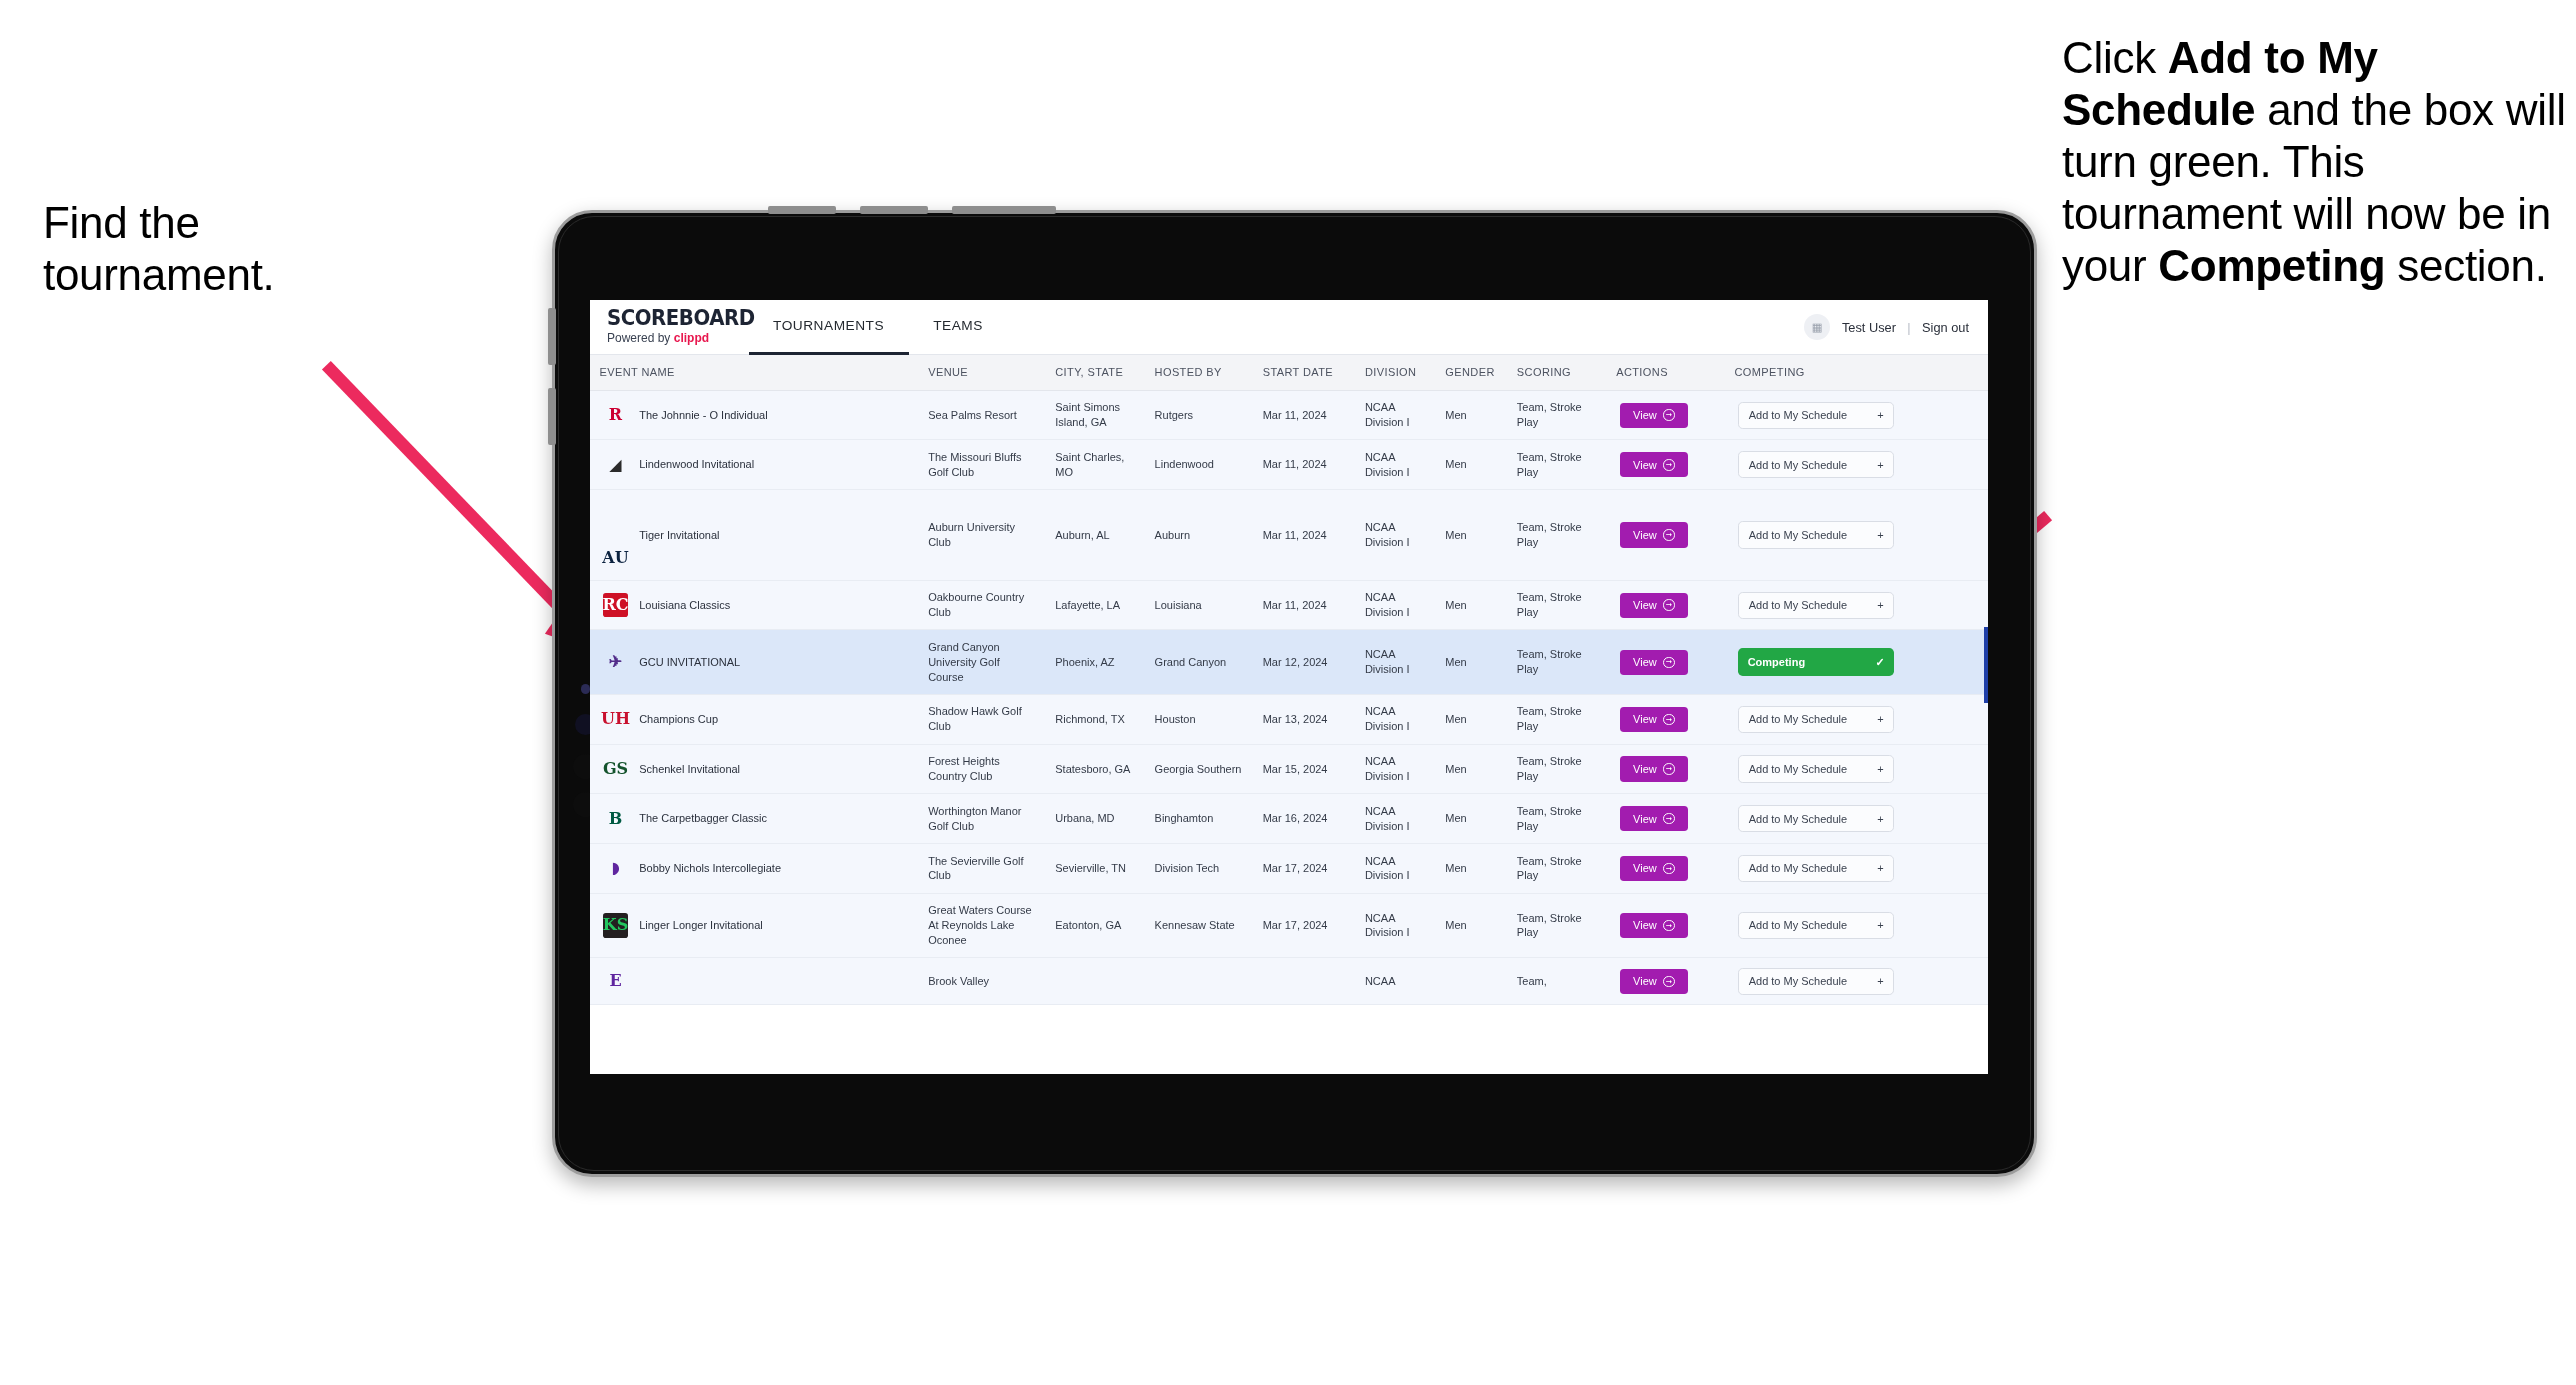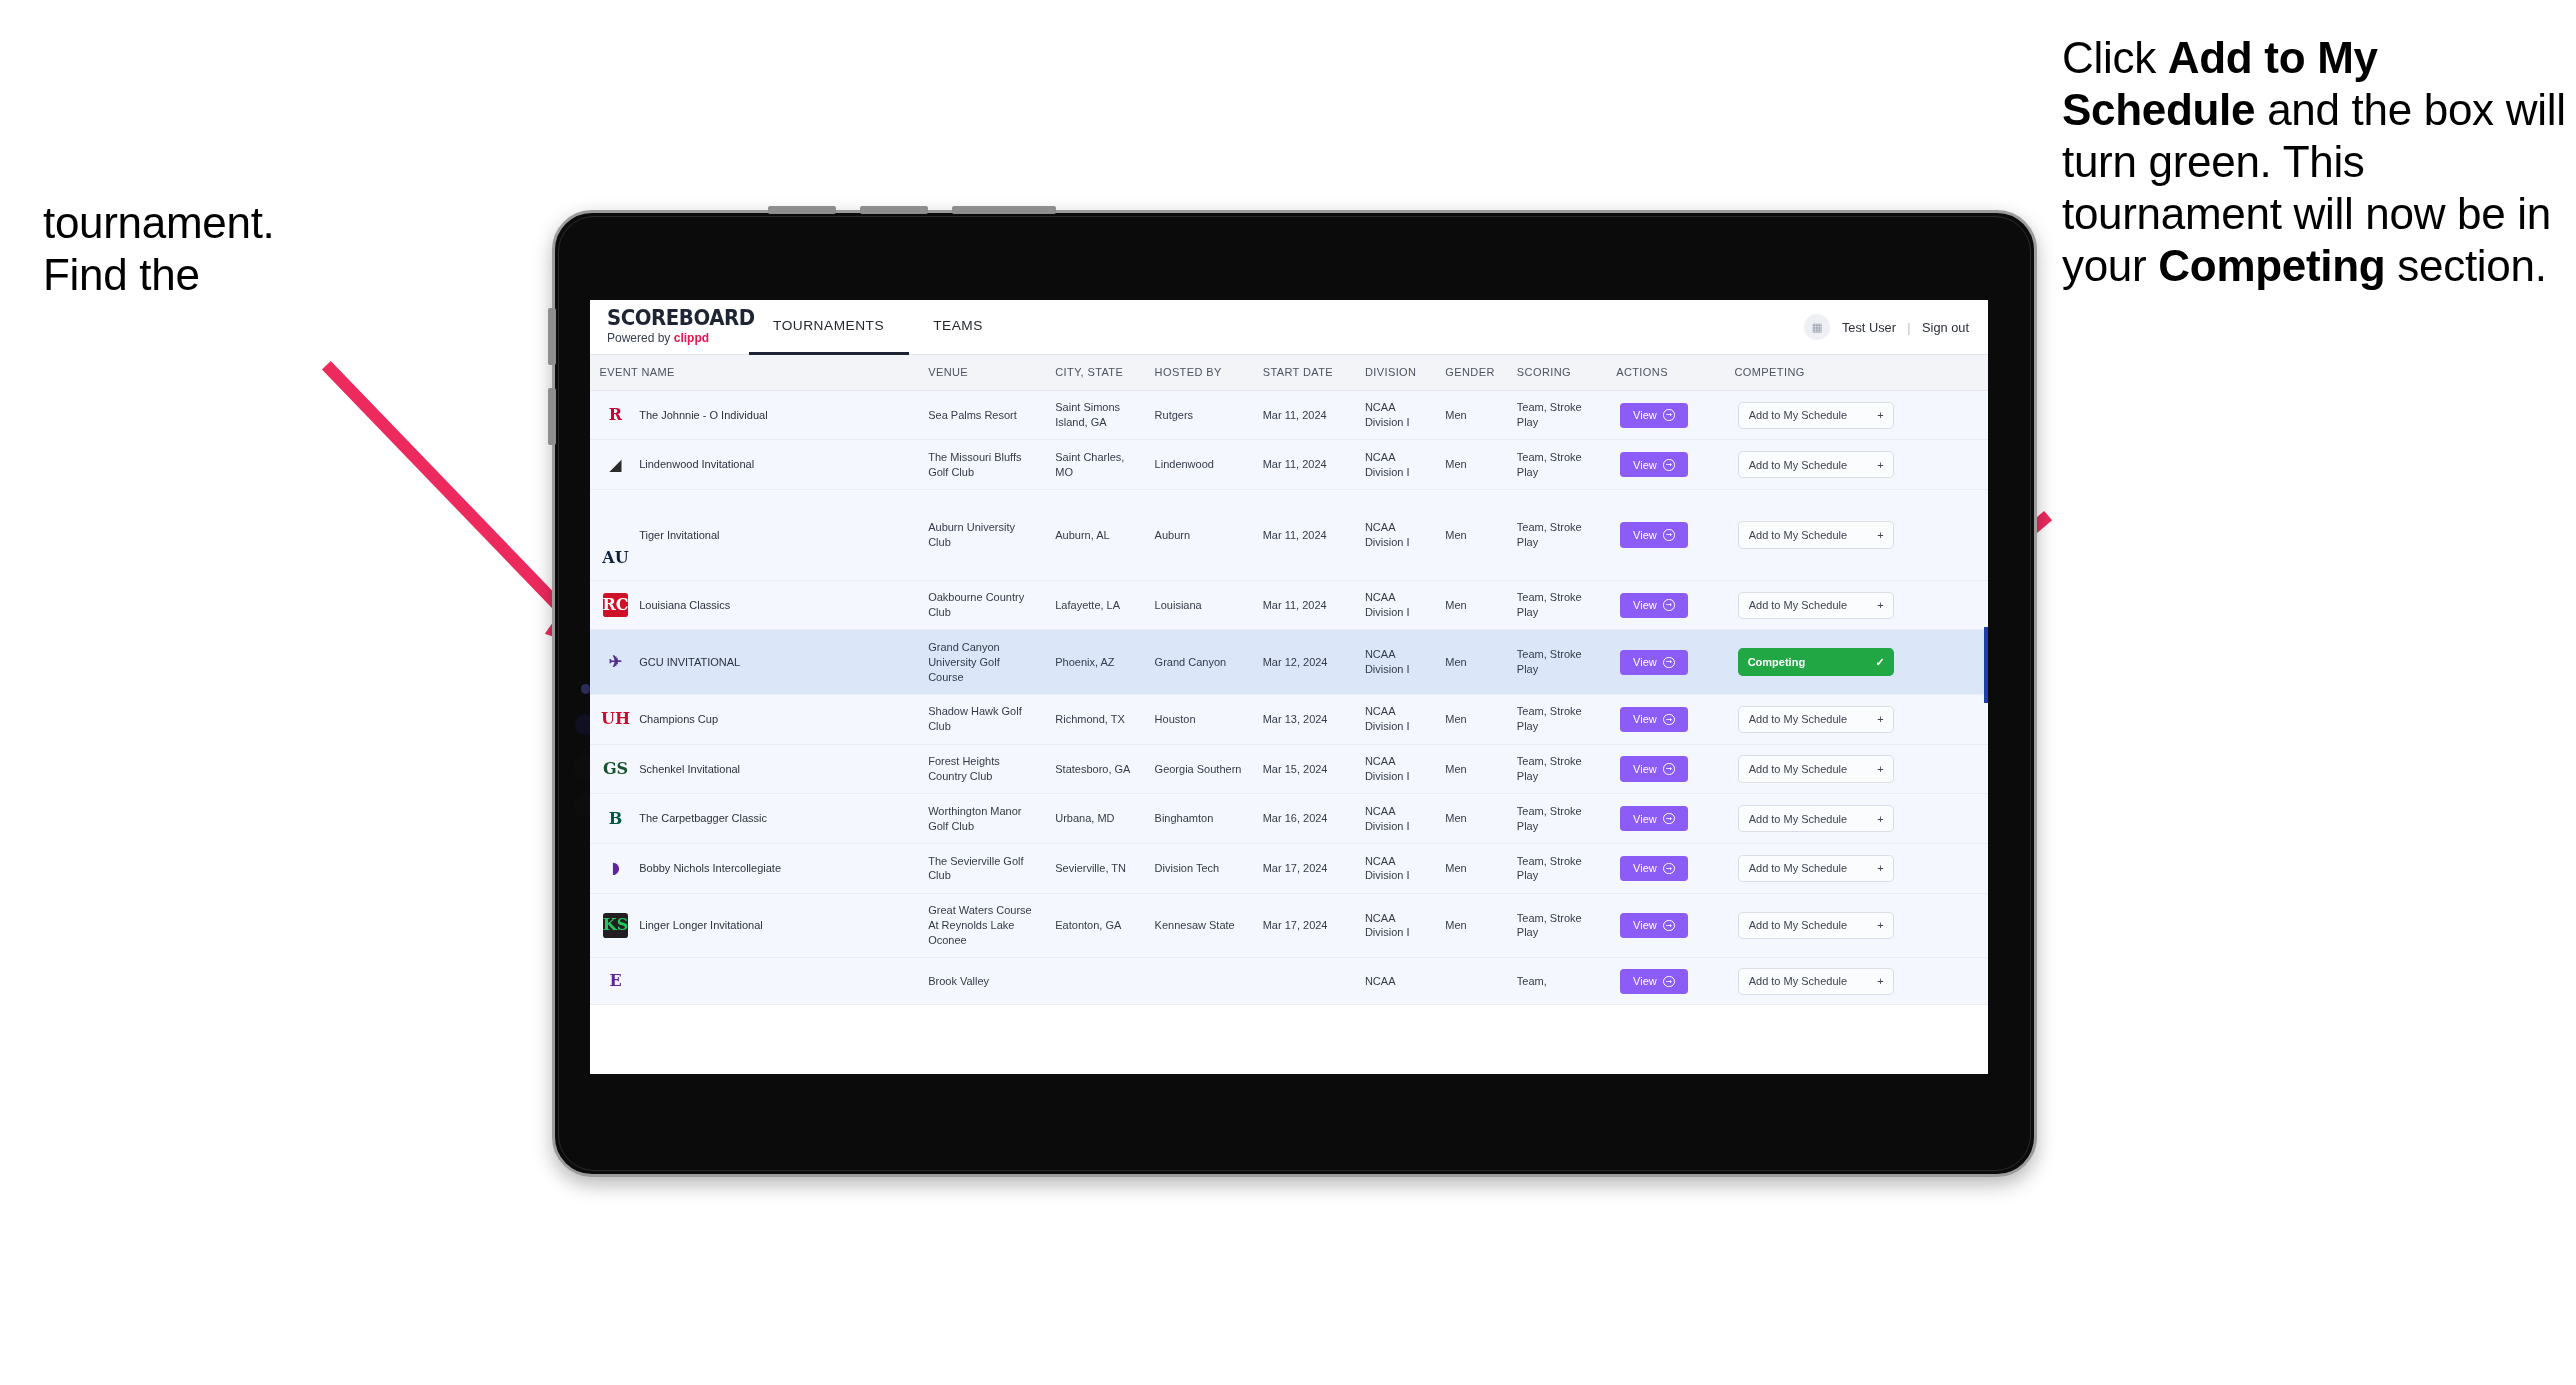--- a/index.html
+++ b/index.html
@@ -141,21 +141,21 @@
     width:24.6px; height:24.6px; flex:0 0 24.6px;
     display:flex; align-items:center; justify-content:center;
     font-family:"DejaVu Serif", serif;
     font-weight:700; font-size:16px; line-height:1;
     border-radius:2.8px;
   }
   .evname { font-size:11px; color:#2b313d; }
 
   
   .btn-view {
-    background:#8b5cf6; color:#fff;
+    background:#a21caf; color:#fff;
     border:none; border-radius:3.8px;
     font-size:11px;
     padding:6.6px 13.2px;
     display:inline-flex; align-items:center; gap:6.6px;
     cursor:pointer;
     font-family:"Liberation Sans", sans-serif;
   }
   .btn-view .circ {
     width:11.4px;height:11.4px;border-radius:50%;
     border:1.1px solid #fff; display:inline-flex;
@@ -192,22 +192,22 @@
     position:absolute; left:0; right:0; bottom:0; height:13.2px;
     background:linear-gradient(to bottom, rgba(255,255,255,0), #ffffff);
   }
 </style>
 </head>
 <body>
 
 <div id="stage">
 
   <div class="annot" id="annot-left">
+    <div>Find the</div>
     <div>tournament.</div>
-    <div>Find the</div>
   </div>
 
   <div class="annot" id="annot-right"><span>Click </span><b>Add to My Schedule</b><span> and the box will turn green. This tournament will now be in your </span><b>Competing</b><span> section.</span></div>
 
   <svg class="arrow-svg" id="arrow-left" style="left:0;top:0;width:2576px;height:1386px" viewBox="0 0 2723 1465" width="2576" height="1386">
     <g>
       <line x1="345" y1="386" x2="613" y2="664" stroke="#ec2a5e" stroke-width="13"></line>
       <polygon points="643,694 576,670 596,641" fill="#ec2a5e"></polygon>
     </g>
   </svg>

